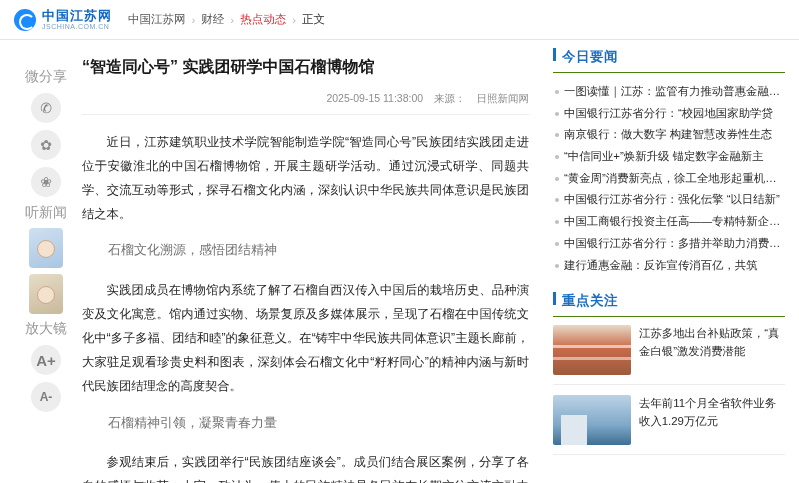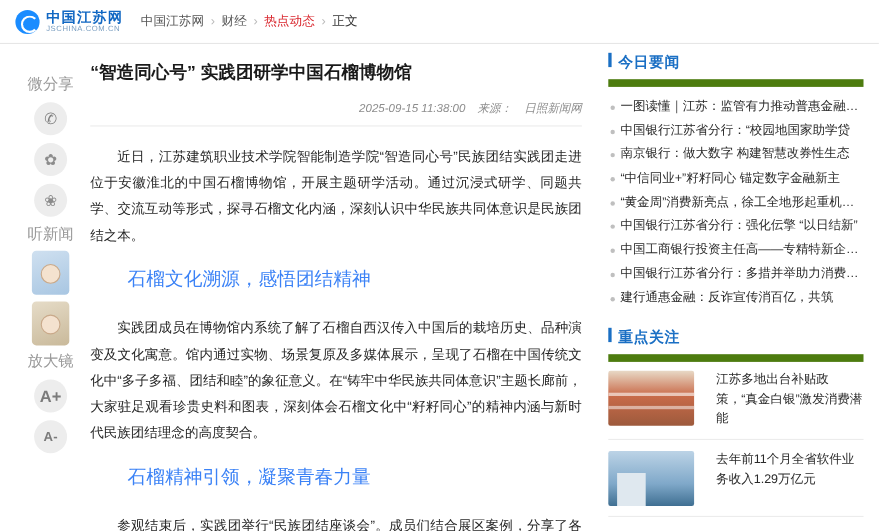--- a/index.html
+++ b/index.html
@@ -84,37 +84,37 @@
 
   
   h1.title {
     font-size: 16px; color: #1a1a1a; font-weight: bold;
     margin: 8px 0 14px 0; line-height: 1.35;
   }
   .meta {
     font-size: 10.5px; color: #8d8d8d;
     text-align: right;
     border-bottom: 1px solid #ececec;
-    padding-bottom: 8px; margin-bottom: 12px; font-style: italic;
+    padding-bottom: 8px; margin-bottom: 12px;
   }
   .meta span { margin-left: 8px; }
   p.para {
     font-size: 12.3px; line-height: 1.95; color: #262626;
     margin: 16px 0 11px 0; text-align: justify;
     text-indent: 2em;
   }
   p.sub {
-    font-size: 17px; line-height: 1.95; color: #3b82f6;
+    font-size: 13px; line-height: 1.95; color: #737373;
     margin: 0 0 11px 0; text-indent: 2em;
   }
 
   
   .panel { margin-bottom: 16px; }
   .panel-head {
-    border-bottom: 7px solid #4d7c0f;
+    border-bottom: 1px solid #4d7c0f;
     padding-bottom: 6px; margin-bottom: 8px;
     display: flex; 
   }
   .panel-head .bar {
     width: 3px; height: 13px; background: #1a6fc4; margin-right: 6px;
   }
   .panel-head .ttl { font-size: 13.5px; color: #1a6fc4; font-weight: bold; letter-spacing:.5px; }
   ul.news { list-style: none; margin: 0; padding: 0; }
   ul.news li {
     font-size: 11.4px; color: #2a2a2a; line-height: 1.2;
@@ -123,21 +123,21 @@
     white-space: nowrap; overflow: hidden; text-overflow: ellipsis;
     cursor: pointer;
   }
   ul.news li:before {
     content: "";
     position: absolute; left: 2px; top: 9px;
     width: 4px; height: 4px; border-radius: 50%;
     background: #bfbfbf;
   }
   .focus-item {
-    display: flex; gap: 20px; margin-bottom: 9px; cursor: pointer;
+    display: flex; gap: 8px; margin-bottom: 9px; cursor: pointer;
   }
   .thumb {
     width: 78px; height: 50px; flex: none; border-radius: 2px; overflow:hidden;
     position: relative;
   }
   .thumb.shelf { background: linear-gradient(180deg,#e8d9c6 0%,#c96b4a 45%,#9d5a3c 100%); }
   .thumb.shelf:after{
     content:""; position:absolute; left:0; right:0; top:20px; height:3px;
     background: rgba(255,255,255,.6);
     box-shadow: 0 12px 0 rgba(255,255,255,.5);
@@ -215,21 +215,21 @@
 
       <div class="panel">
         <div class="panel-head">
           <div class="bar"></div>
           <div class="ttl">今日要闻</div>
         </div>
         <ul class="news">
           <li>一图读懂｜江苏：监管有力推动普惠金融高质</li>
           <li>中国银行江苏省分行：“校园地国家助学贷</li>
           <li>南京银行：做大数字 构建智慧改券性生态</li>
-          <li>“中信同业+”籽籽同心 锚定数字金融新主</li>
+          <li>“中信同业+”焕新升级 锚定数字金融新主</li>
           <li>“黄金周”消费新亮点，徐工全地形起重机正式</li>
           <li>中国银行江苏省分行：强化伝擎 “以日结新”</li>
           <li>中国工商银行投资主任高——专精特新企业促</li>
           <li>中国银行江苏省分行：多措并举助力消费提以</li>
           <li>建行通惠金融：反诈宣传消百亿，共筑</li>
         </ul>
       </div>
 
       <div class="panel">
         <div class="panel-head">

